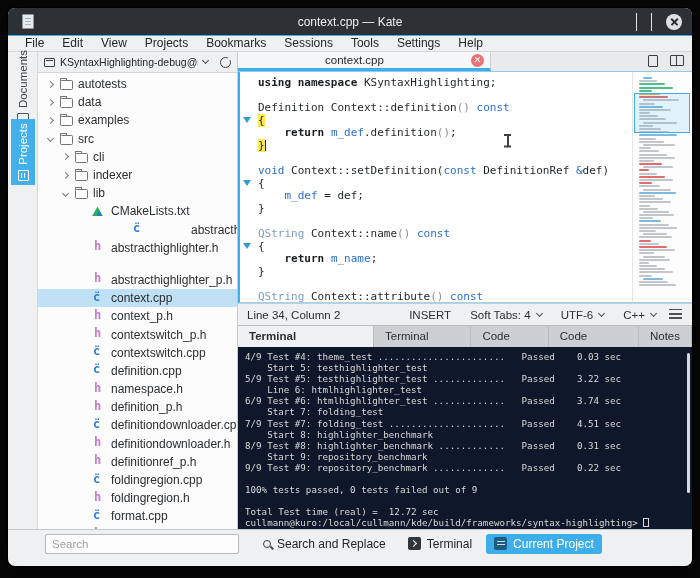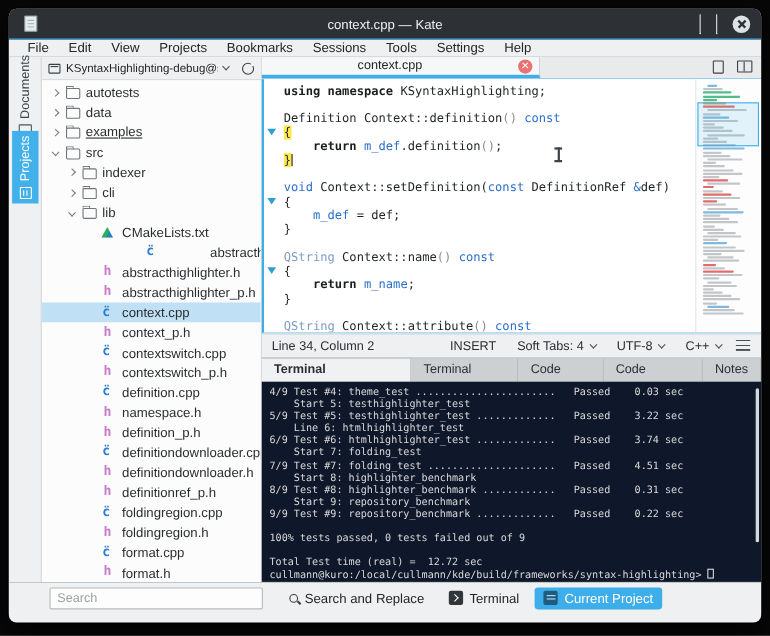--- a/index.html
+++ b/index.html
@@ -212,39 +212,39 @@
           <div class="trow" style="padding-left: 10px;">
             <span class="chev"></span>
             <span class="fic fic-folder"></span>
             <span>autotests</span>
           </div>
           <div class="trow" style="padding-left: 10px;">
             <span class="chev"></span>
             <span class="fic fic-folder"></span>
             <span>data</span>
           </div>
-          <div class="trow" style="padding-left: 10px; text-decoration: underline;">
+          <div class="trow" style="padding-left: 10px;">
             <span class="chev"></span>
             <span class="fic fic-folder"></span>
             <span>examples</span>
           </div>
           <div class="trow" style="padding-left: 10px; text-align: center;">
             <span class="chev exp"></span>
             <span class="fic fic-folder"></span>
             <span>src</span>
           </div>
           <div class="trow" style="padding-left: 25px;">
             <span class="chev"></span>
             <span class="fic fic-folder"></span>
-            <span>indexer</span>
+            <span>cli</span>
           </div>
           <div class="trow" style="padding-left: 25px;">
             <span class="chev"></span>
             <span class="fic fic-folder"></span>
-            <span>cli</span>
+            <span>indexer</span>
           </div>
           <div class="trow" style="padding-left: 25px;">
             <span class="chev exp"></span>
             <span class="fic fic-folder"></span>
             <span>lib</span>
           </div>
           <div class="trow" style="padding-left: 40px;">
             <span class="chev-sp"></span>
             <span class="fic fic-cmake"></span>
             <span>CMakeLists.txt</span>
@@ -252,44 +252,44 @@
           <div class="trow" style="padding-left: 40px; gap: 40px;">
             <span class="chev-sp"></span>
             <span class="fic fic-cpp"></span>
             <span>abstracthighlighter.cpp</span>
           </div>
           <div class="trow" style="padding-left: 40px;">
             <span class="chev-sp"></span>
             <span class="fic fic-h"></span>
             <span>abstracthighlighter.h</span>
           </div>
-          <div class="trow" style="padding-left: 40px;">
+          <div class="trow" style="padding-left: 40px; margin-top: 14px;">
             <span class="chev-sp"></span>
             <span class="fic fic-h"></span>
             <span>abstracthighlighter_p.h</span>
           </div>
           <div class="trow sel" style="padding-left: 40px;">
             <span class="chev-sp"></span>
             <span class="fic fic-cpp"></span>
             <span>context.cpp</span>
           </div>
           <div class="trow" style="padding-left: 40px;">
             <span class="chev-sp"></span>
             <span class="fic fic-h"></span>
             <span>context_p.h</span>
           </div>
           <div class="trow" style="padding-left: 40px;">
             <span class="chev-sp"></span>
+            <span class="fic fic-h"></span>
+            <span>contextswitch_p.h</span>
+          </div>
+          <div class="trow" style="padding-left: 40px;">
+            <span class="chev-sp"></span>
             <span class="fic fic-cpp"></span>
             <span>contextswitch.cpp</span>
-          </div>
-          <div class="trow" style="padding-left: 40px;">
-            <span class="chev-sp"></span>
-            <span class="fic fic-h"></span>
-            <span>contextswitch_p.h</span>
           </div>
           <div class="trow" style="padding-left: 40px;">
             <span class="chev-sp"></span>
             <span class="fic fic-cpp"></span>
             <span>definition.cpp</span>
           </div>
           <div class="trow" style="padding-left: 40px;">
             <span class="chev-sp"></span>
             <span class="fic fic-h"></span>
             <span>namespace.h</span>
@@ -446,21 +446,21 @@
 
       <div class="statusbar">
         <span class="sb-pos">Line 34, Column 2</span>
         <div class="sb-right">
           <span class="sb-item">INSERT</span>
           <span class="sb-item">
               <span>Soft Tabs: 4</span>
               <span class="cv"></span>
             </span>
           <span class="sb-item">
-              <span>UTF-8</span>
+              <span>UTF-6</span>
               <span class="cv"></span>
             </span>
           <span class="sb-item">
               <span>C++</span>
               <span class="cv"></span>
             </span>
           <span class="ic-wrap"></span>
         </div>
       </div>
 

